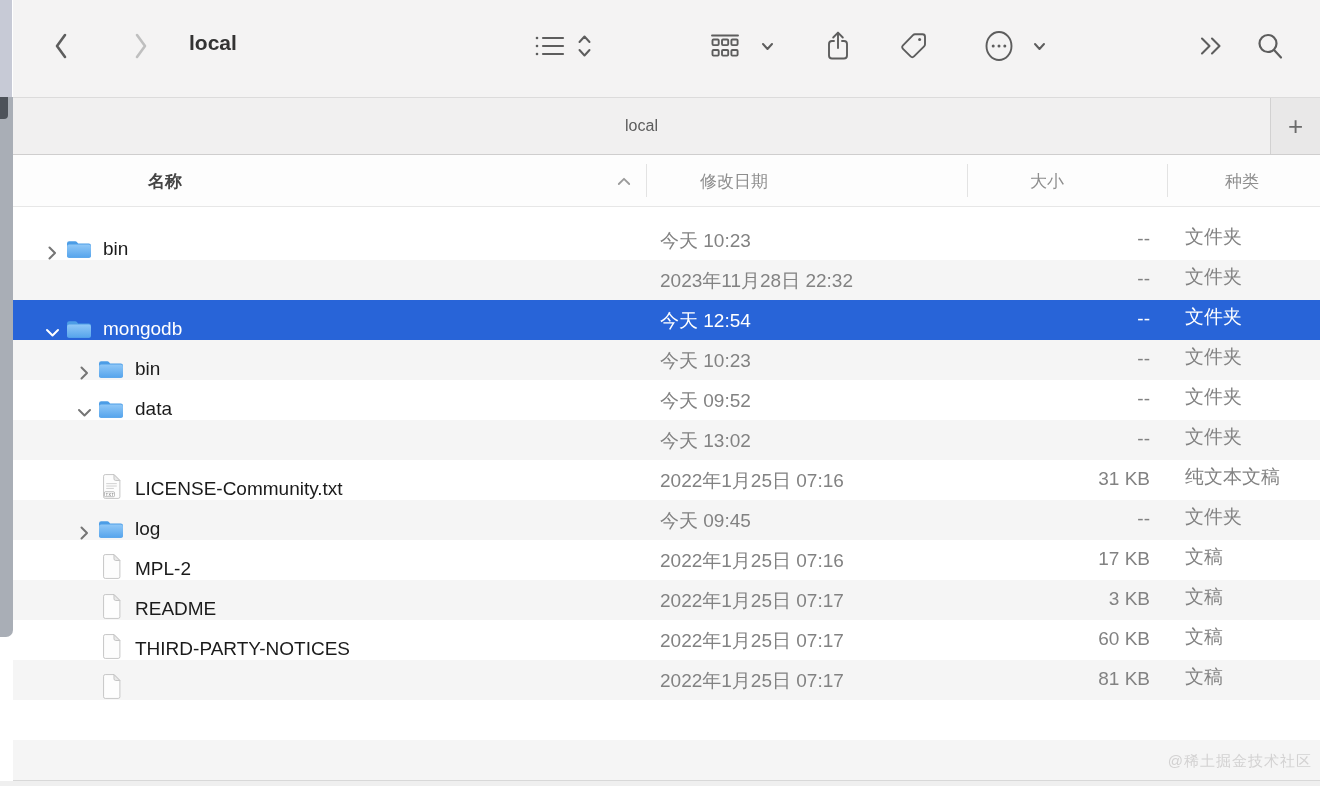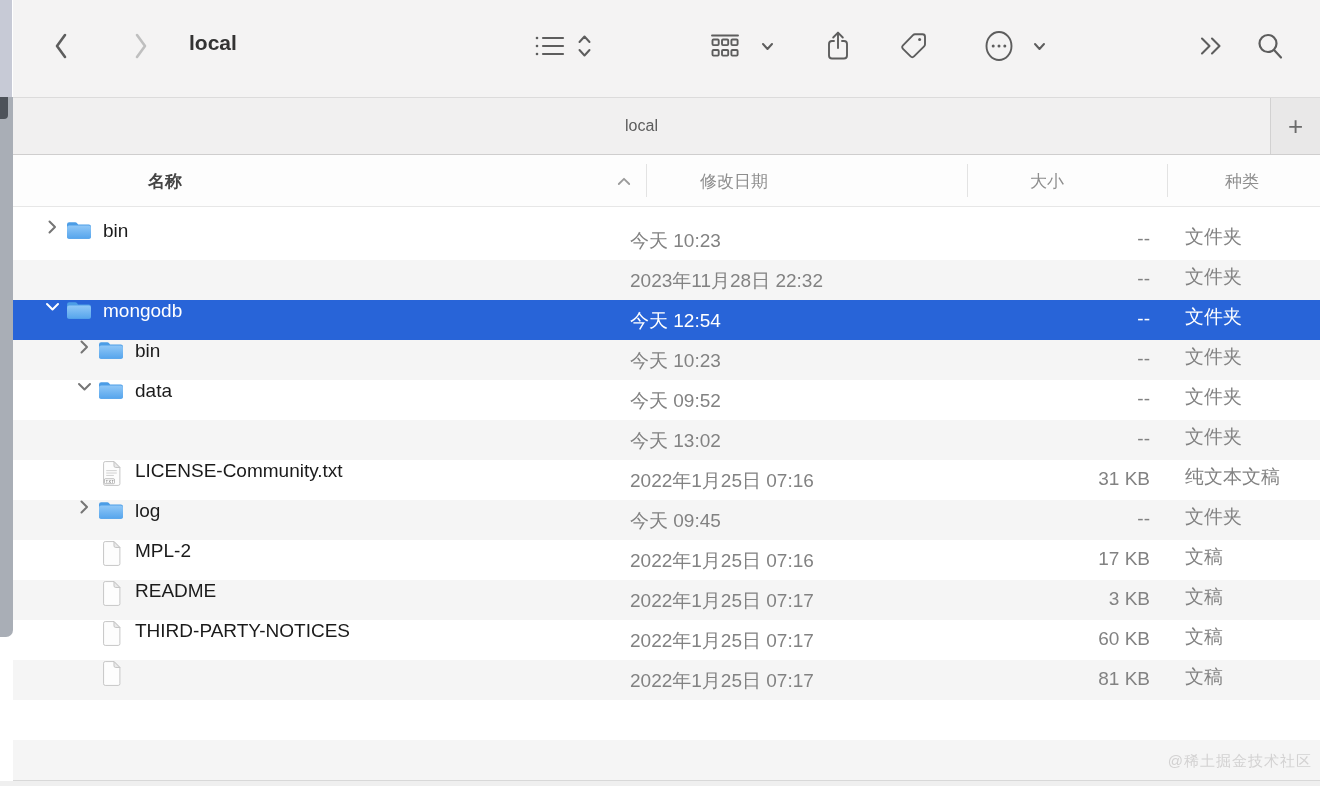--- a/index.html
+++ b/index.html
@@ -34,29 +34,29 @@
   .h-size { left:977px; }
   .h-kind { left:1172px; }
   .h-sep  { position:absolute; top:9px; bottom:9px; width:1px; background:#e3e3e3; }
   .sep1 { left:633px; } .sep2 { left:954px; } .sep3 { left:1154px; }
 
   
   .list { flex:1; background:#fff; padding-top:13px; position:relative; }
   .row { position:relative; height:40px; font-size:19px; color:#1b1b1b; }
   .row.alt { background:#f5f5f5; }
   .row.selected { background:#2864d8; color:#fff; }
-  .cell-name { position:absolute; left:0; top:0; bottom:0; display:flex; align-items:flex-start; }
+  .cell-name { position:absolute; left:0; top:0; bottom:0; display:flex; align-items:flex-end; }
   .ind0 { padding-left:30px; } .ind1 { padding-left:62px; } .ind2 { padding-left:94px; }
   .twist { width:18px; display:flex; align-items:center; justify-content:center; color:#757575; flex:none; }
   .row.selected .twist { color:#fff; }
   .twist svg { display:block; }
   .twist.open svg { transform:rotate(90deg); }
   .ficon { width:26px; margin-left:5px; display:flex; align-items:center; justify-content:center; flex:none; }
   .fname { margin-left:11px; white-space:nowrap; }
-  .fdate { position:absolute; left:617px; top:8px; color:#828282; white-space:nowrap; }
+  .fdate { position:absolute; left:647px; top:8px; color:#828282; white-space:nowrap; }
   .fsize { position:absolute; right:170px; top:8px; color:#828282; white-space:nowrap; }
   .fkind { position:absolute; left:1172px; top:4px; color:#828282; white-space:nowrap; }
   .row.selected .fdate, .row.selected .fsize, .row.selected .fkind { color:#fff; }
 
   .watermark { position:absolute; right:8px; top:752px; font-size:15px; color:#d3d2d2; letter-spacing:1px; }
   .bottom-line { position:absolute; left:13px; right:0; top:780px; height:1px; background:#d8d8d8; }
   .bottom-pad { position:absolute; left:0; right:0; top:781px; height:5px; background:#efefef; }
 
   svg.stroke { fill:none; stroke:currentColor; stroke-width:2; stroke-linecap:round; stroke-linejoin:round; }
 </style>

